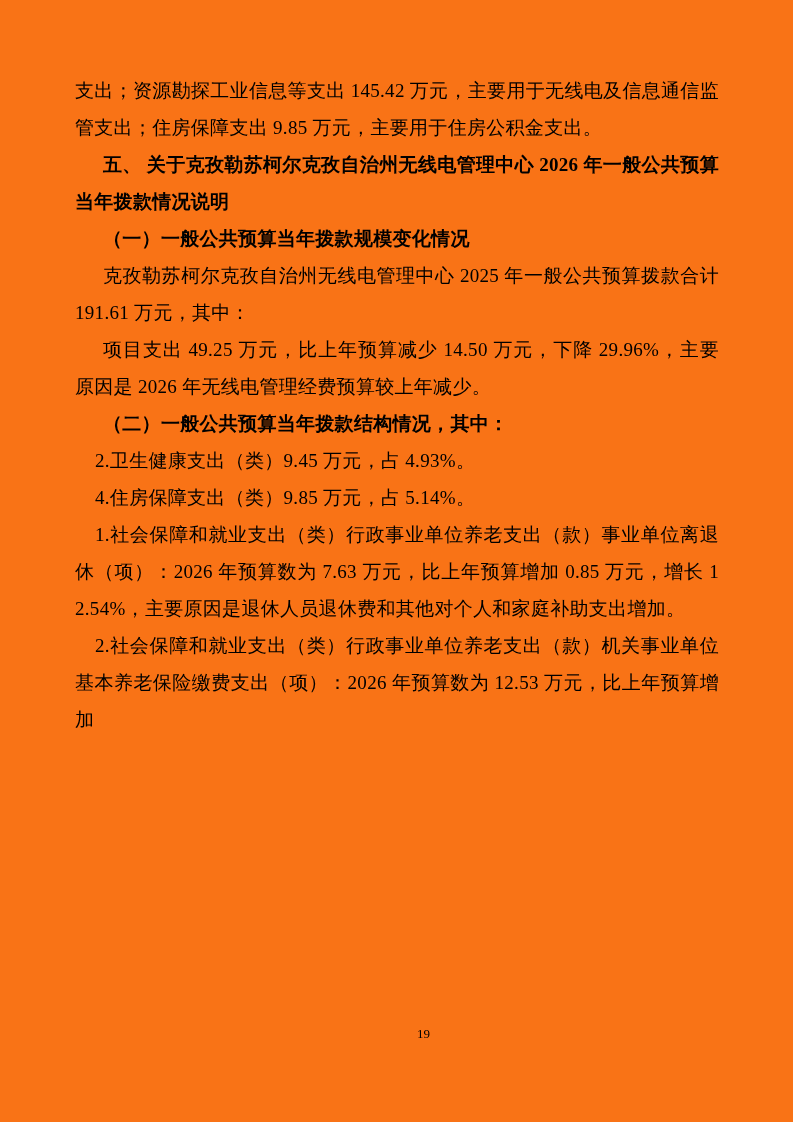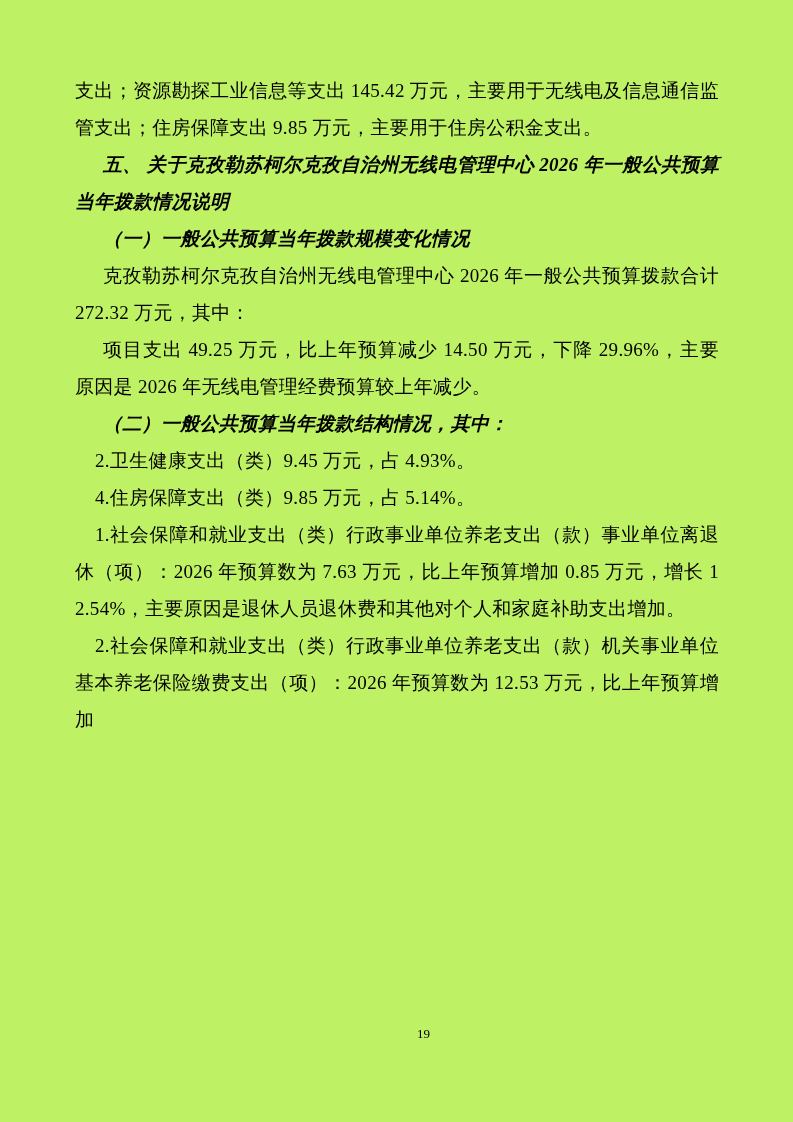--- a/index.html
+++ b/index.html
@@ -4,62 +4,62 @@
 <style>
   html, body {
     margin: 0;
     padding: 0;
     background: #ffffff;
   }
   .page {
     position: relative;
     width: 793px;
     height: 1122px;
-    background: #bef264;
+    background: #f97316;
     color: #000000;
     font-family: "Liberation Serif", "DejaVu Serif", serif;
     overflow: hidden;
   }
   .content {
     position: absolute;
     top: 72px;
     left: 75px;
     width: 644px;
   }
   .p {
     margin: 0;
     font-size: 19px;
     line-height: 37px;
     text-align: justify;
     letter-spacing: 0.3px;
     word-break: break-all;
   }
   .indent { text-indent: 28px; }
   .num-indent { text-indent: 20px; }
-  .bold { font-weight: bold; font-style: italic; }
+  .bold { font-weight: bold; }
   .page-number {
     position: absolute;
     bottom: 80px;
     left: 0;
     width: 100%;
     text-align: center;
     font-size: 13px;
     color: #000000;
     padding-left: 27px;
   }
 </style>
 </head>
 <body>
 
 <div class="page">
   <div class="content">
     <p class="p">支出；资源勘探工业信息等支出 145.42 万元，主要用于无线电及信息通信监管支出；住房保障支出 9.85 万元，主要用于住房公积金支出。</p>
     <p class="p bold indent">五、 关于克孜勒苏柯尔克孜自治州无线电管理中心 2026 年一般公共预算当年拨款情况说明</p>
     <p class="p bold indent">（一）一般公共预算当年拨款规模变化情况</p>
-    <p class="p indent">克孜勒苏柯尔克孜自治州无线电管理中心 2026 年一般公共预算拨款合计 272.32 万元，其中：</p>
+    <p class="p indent">克孜勒苏柯尔克孜自治州无线电管理中心 2025 年一般公共预算拨款合计 191.61 万元，其中：</p>
     <p class="p indent">项目支出 49.25 万元，比上年预算减少 14.50 万元，下降 29.96%，主要原因是 2026 年无线电管理经费预算较上年减少。</p>
     <p class="p bold indent">（二）一般公共预算当年拨款结构情况，其中：</p>
     <p class="p num-indent">2.卫生健康支出（类）9.45 万元，占 4.93%。</p>
     <p class="p num-indent">4.住房保障支出（类）9.85 万元，占 5.14%。</p>
     <p class="p num-indent">1.社会保障和就业支出（类）行政事业单位养老支出（款）事业单位离退休（项）：2026 年预算数为 7.63 万元，比上年预算增加 0.85 万元，增长 12.54%，主要原因是退休人员退休费和其他对个人和家庭补助支出增加。</p>
     <p class="p num-indent">2.社会保障和就业支出（类）行政事业单位养老支出（款）机关事业单位基本养老保险缴费支出（项）：2026 年预算数为 12.53 万元，比上年预算增加</p>
   </div>
   <div class="page-number">19</div>
 </div>
 

